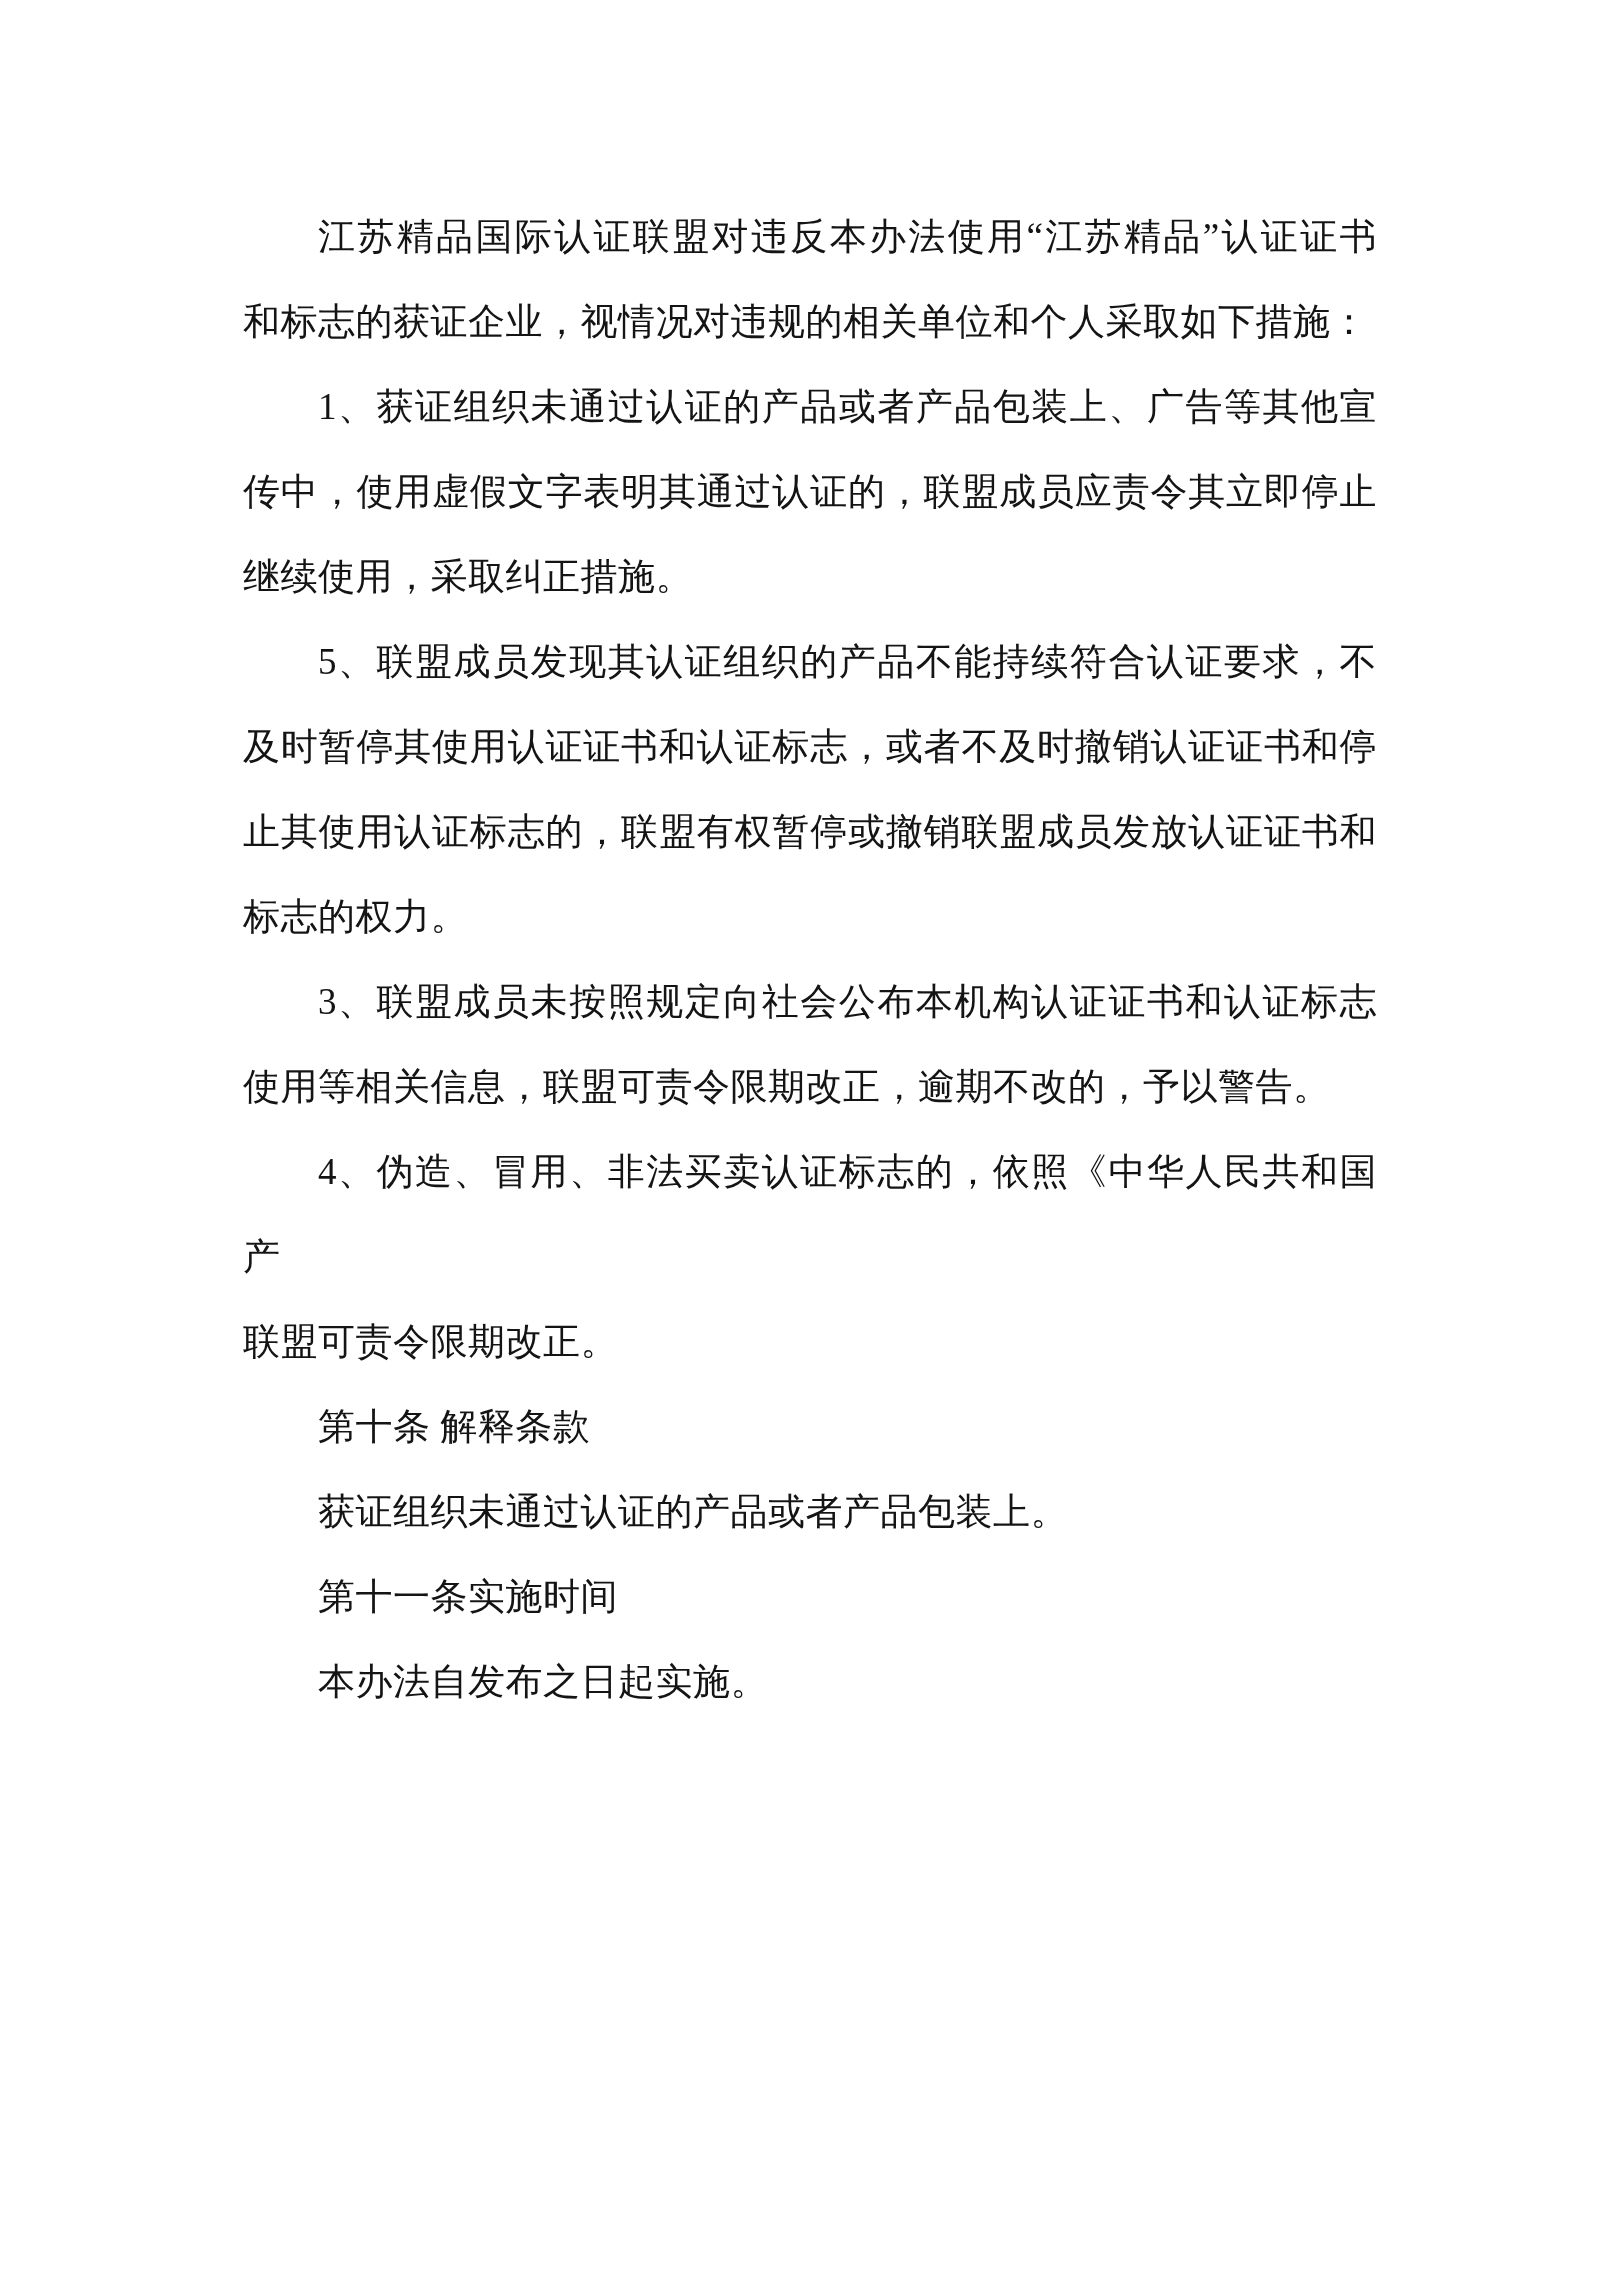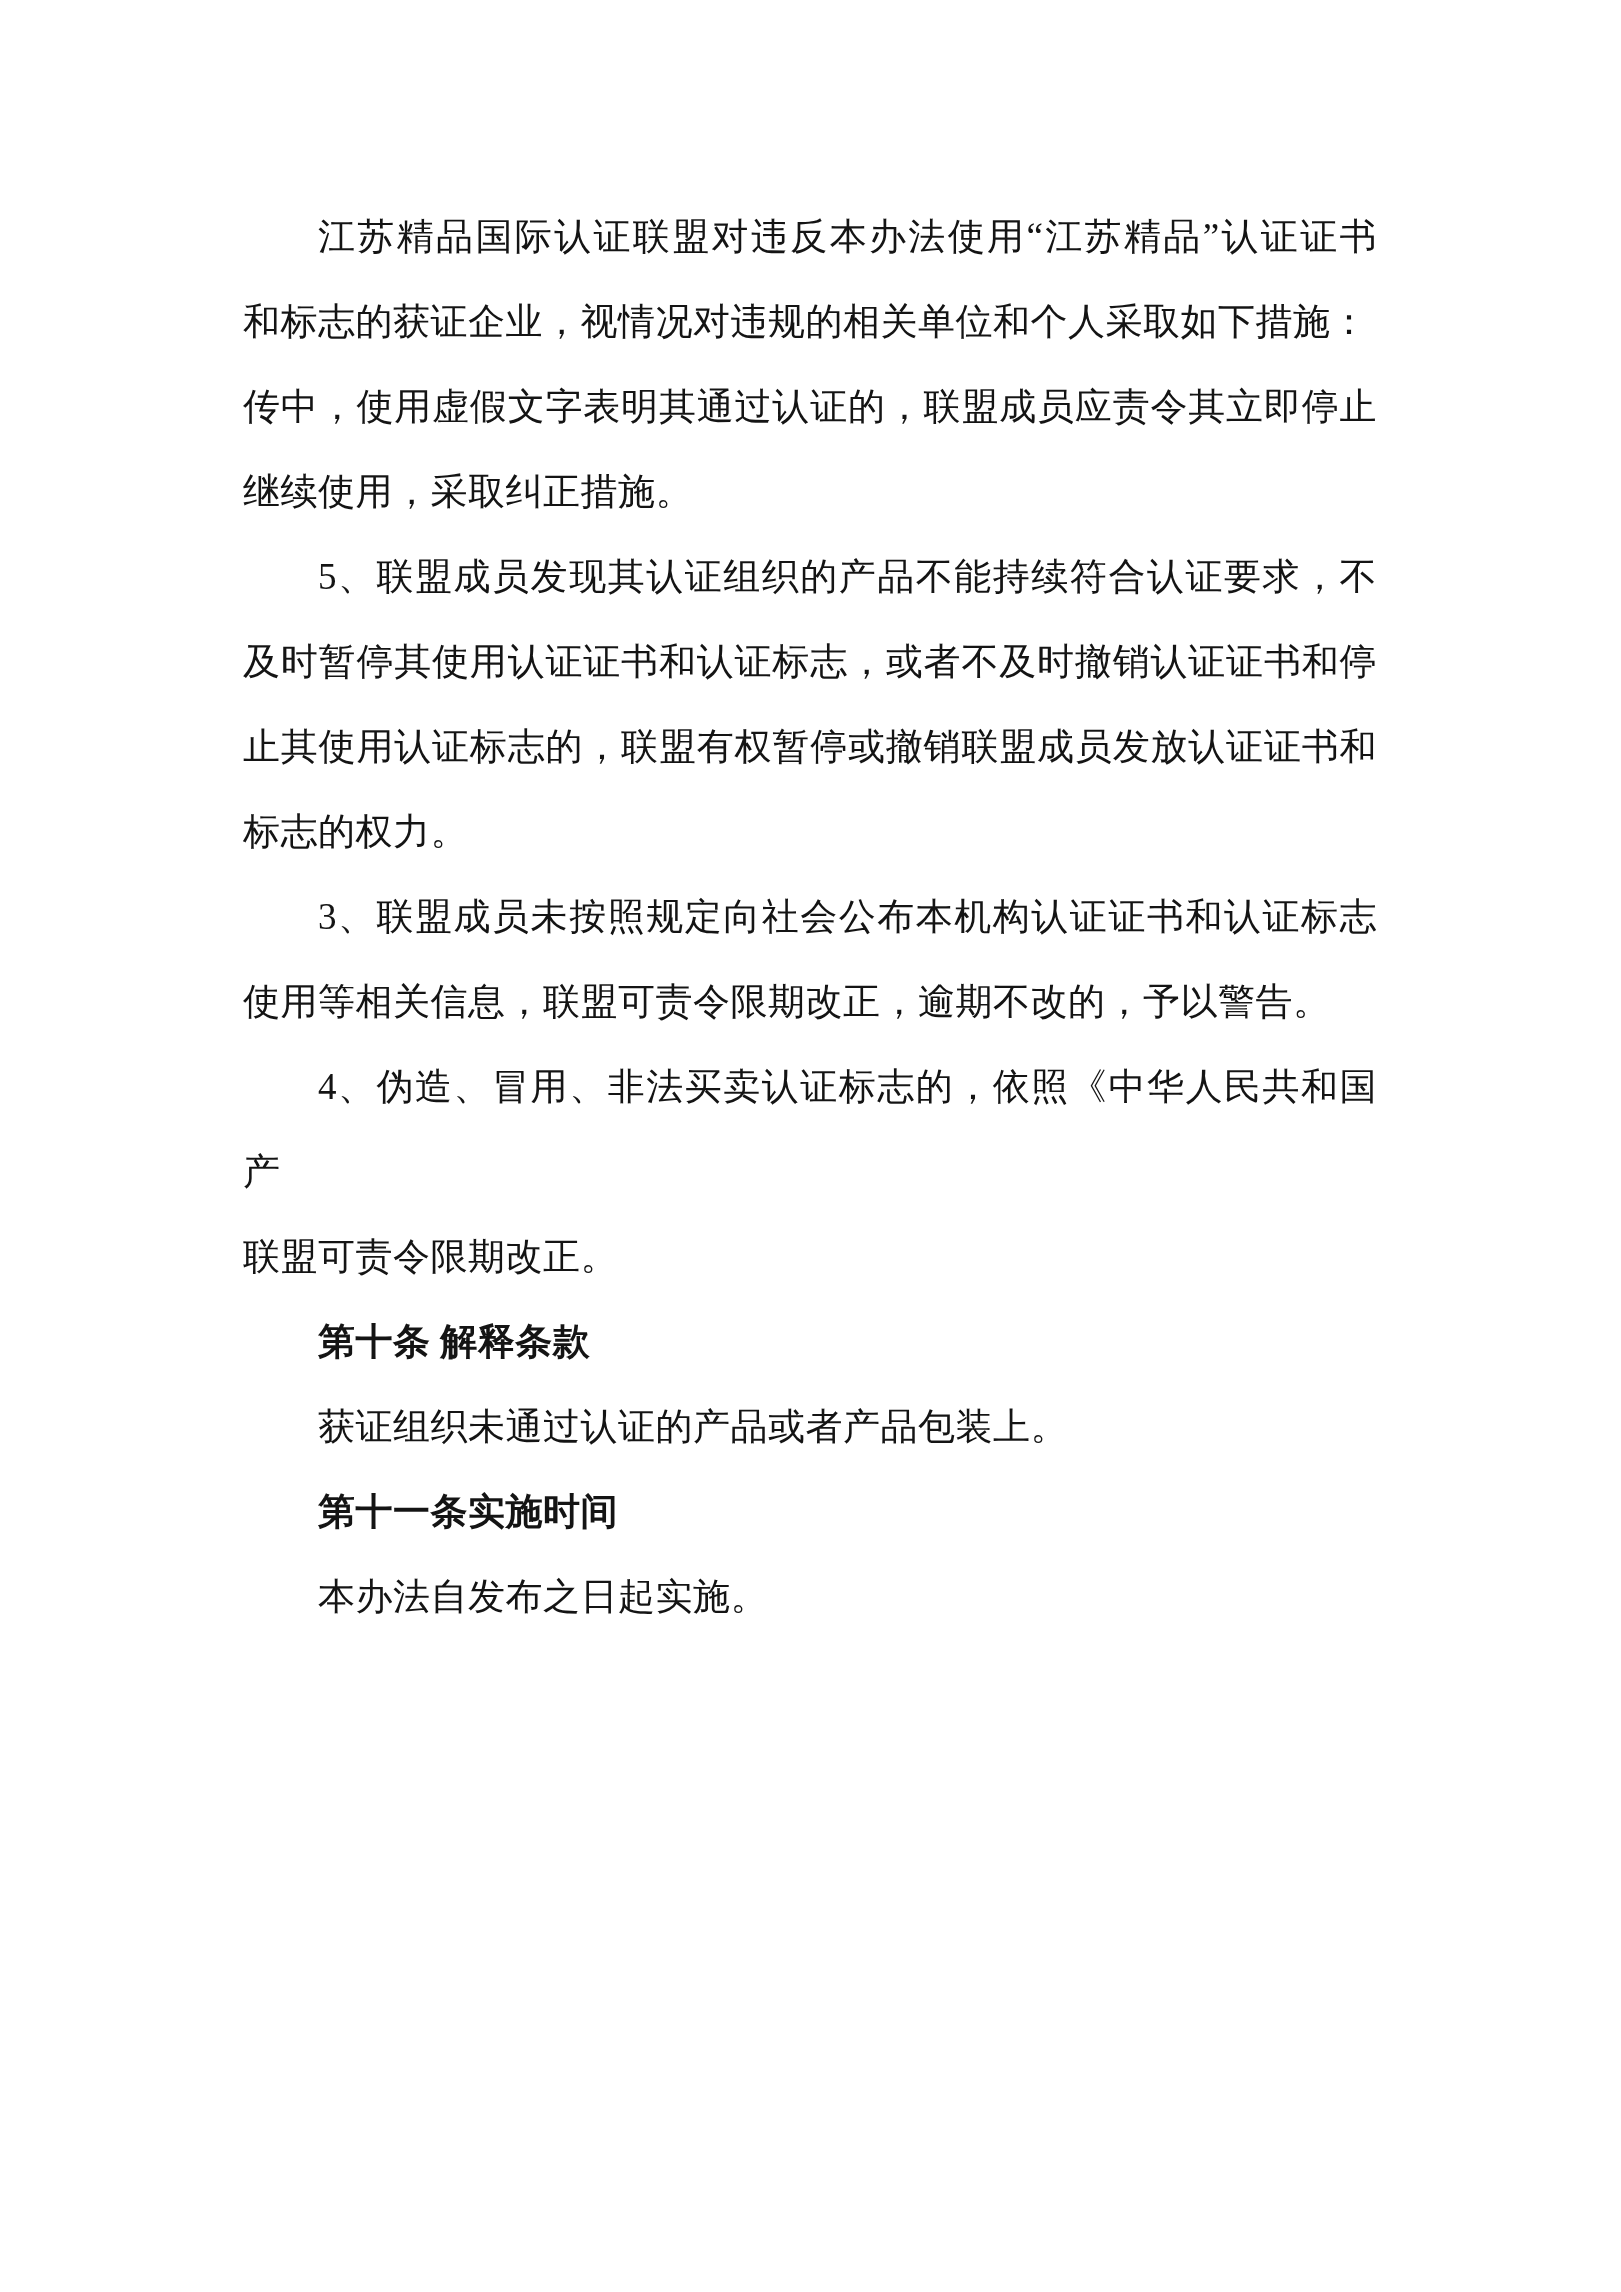--- a/index.html
+++ b/index.html
@@ -31,30 +31,31 @@
   }
   .indent {
     text-indent: 75px;
   }
   .justify {
     text-align: justify;
     text-align-last: justify;
     text-justify: inter-character;
   }
   .bold {
-    font-weight: 700;
+    font-weight: 400;
   }
 </style>
 </head>
 <body style="background: rgb(255, 255, 255);">
 
 <div class="page">
   <div class="doc" style="color: rgb(20, 20, 20);">
     <div class="line indent justify">江苏精品国际认证联盟对违反本办法使用“江苏精品”认证证书</div>
     <div class="line">和标志的获证企业，视情况对违规的相关单位和个人采取如下措施：</div>
+    <div class="line indent justify">1、获证组织未通过认证的产品或者产品包装上、广告等其他宣</div>
     <div class="line justify">传中，使用虚假文字表明其通过认证的，联盟成员应责令其立即停止</div>
     <div class="line">继续使用，采取纠正措施。</div>
     <div class="line indent justify">5、联盟成员发现其认证组织的产品不能持续符合认证要求，不</div>
     <div class="line justify">及时暂停其使用认证证书和认证标志，或者不及时撤销认证证书和停</div>
     <div class="line justify">止其使用认证标志的，联盟有权暂停或撤销联盟成员发放认证证书和</div>
     <div class="line">标志的权力。</div>
     <div class="line indent justify">3、联盟成员未按照规定向社会公布本机构认证证书和认证标志</div>
     <div class="line">使用等相关信息，联盟可责令限期改正，逾期不改的，予以警告。</div>
     <div class="line indent justify">4、伪造、冒用、非法买卖认证标志的，依照《中华人民共和国产</div>
     <div class="line">联盟可责令限期改正。</div>

